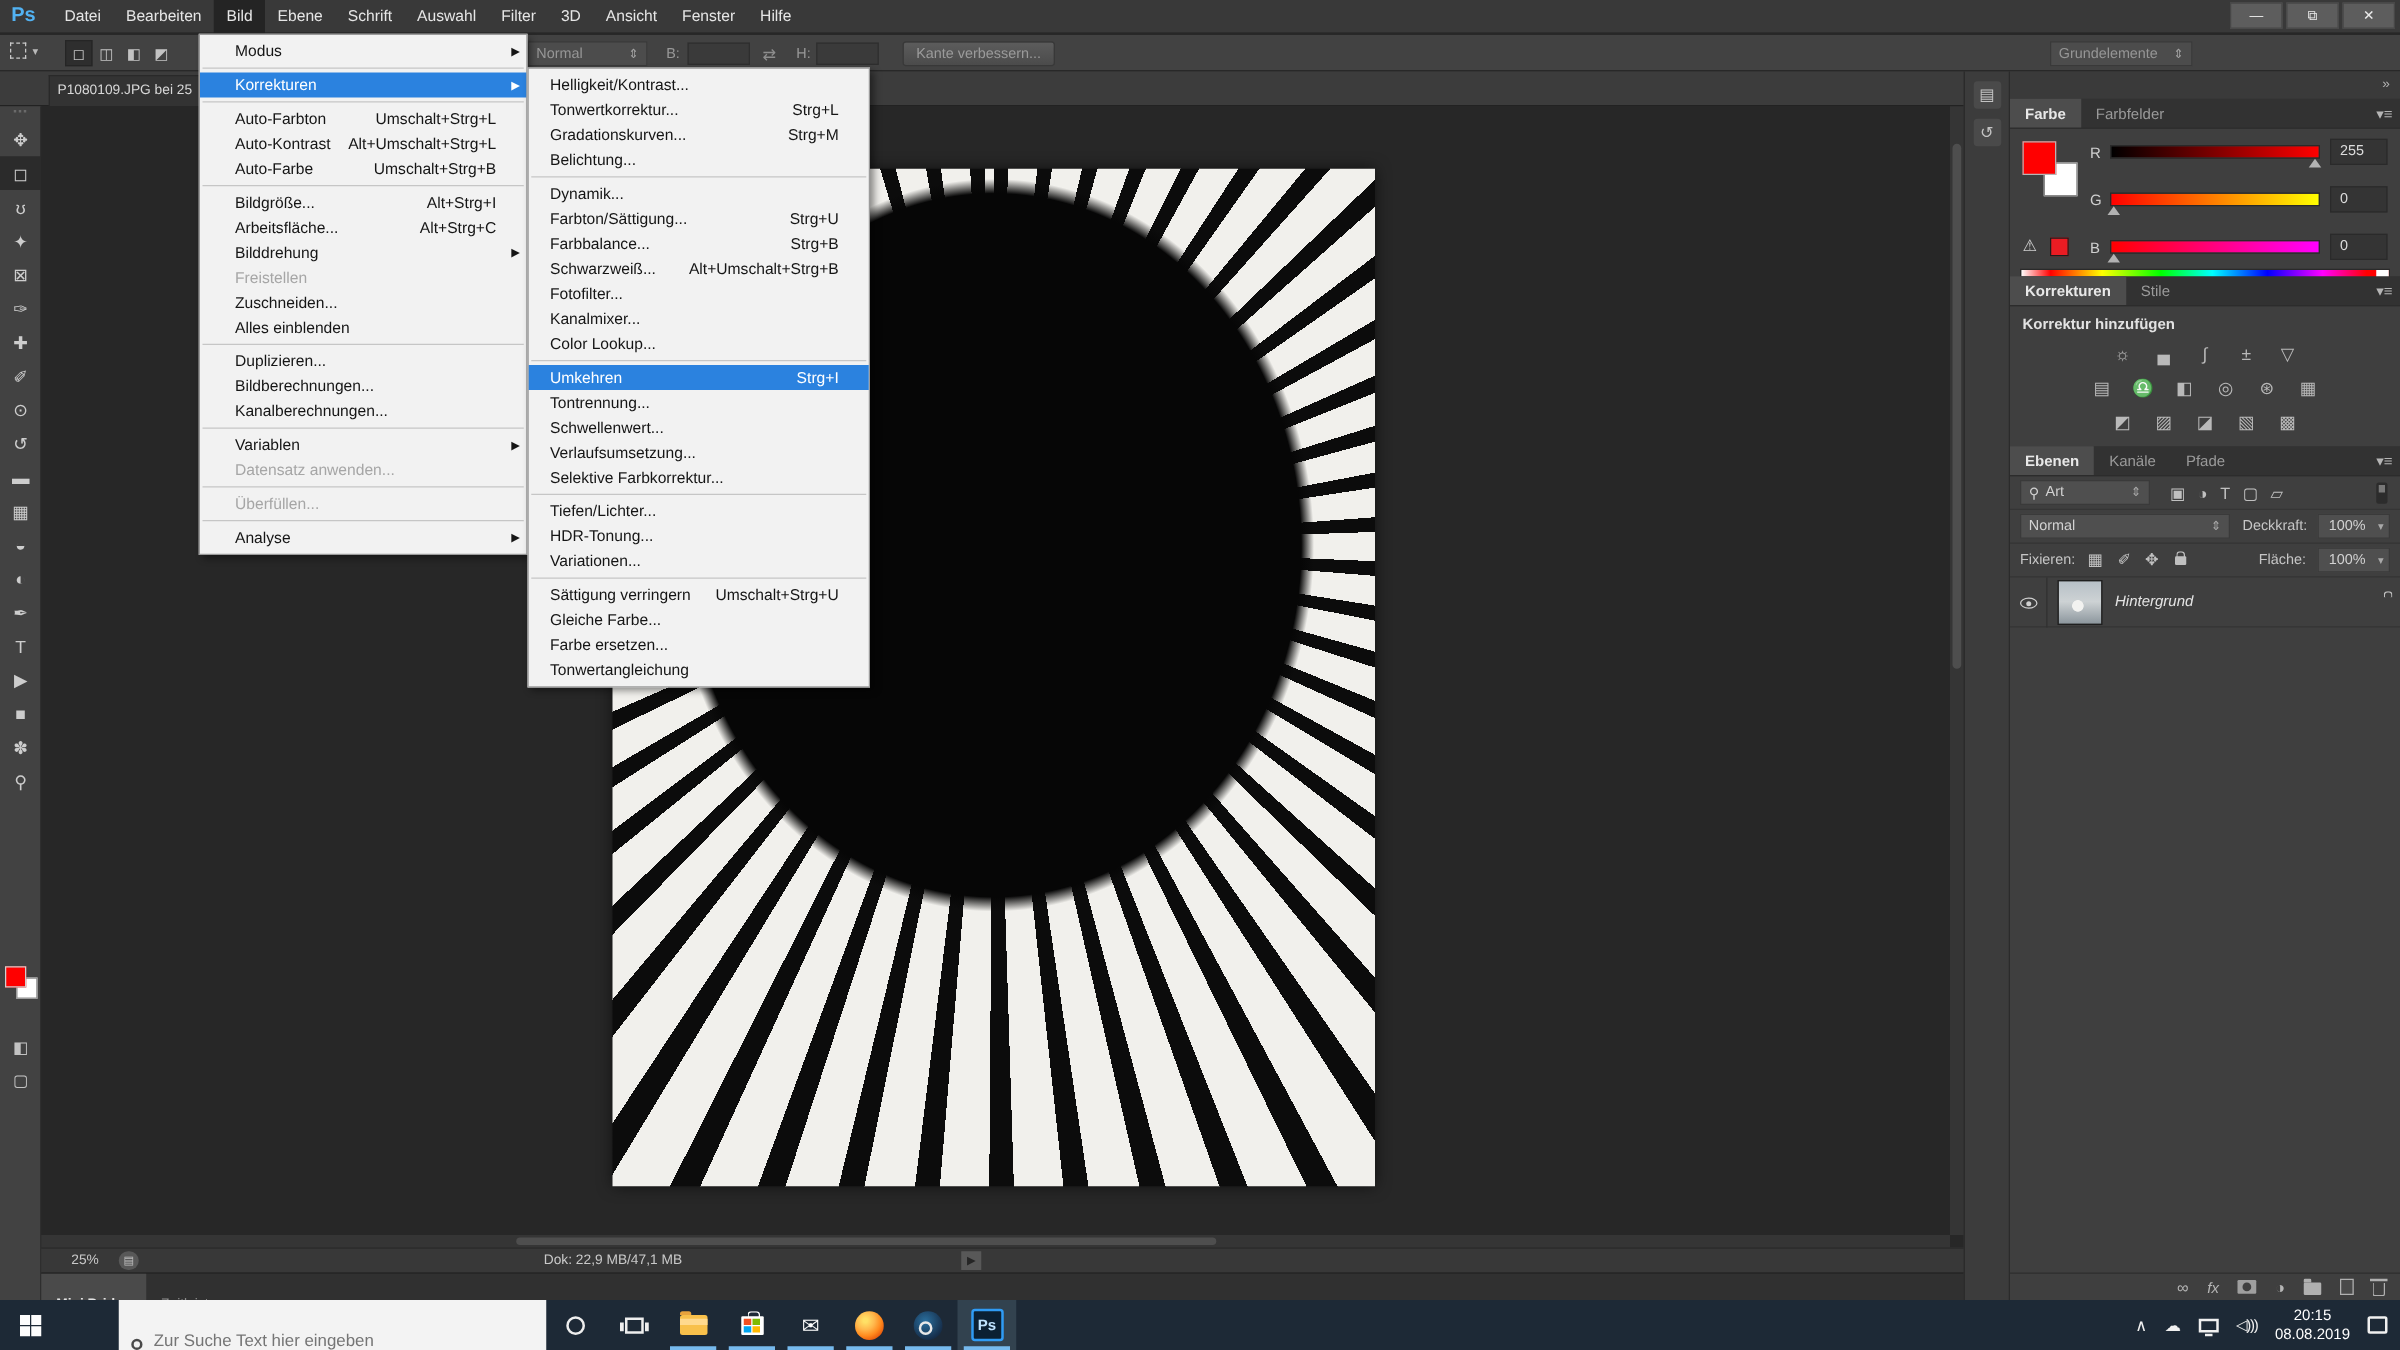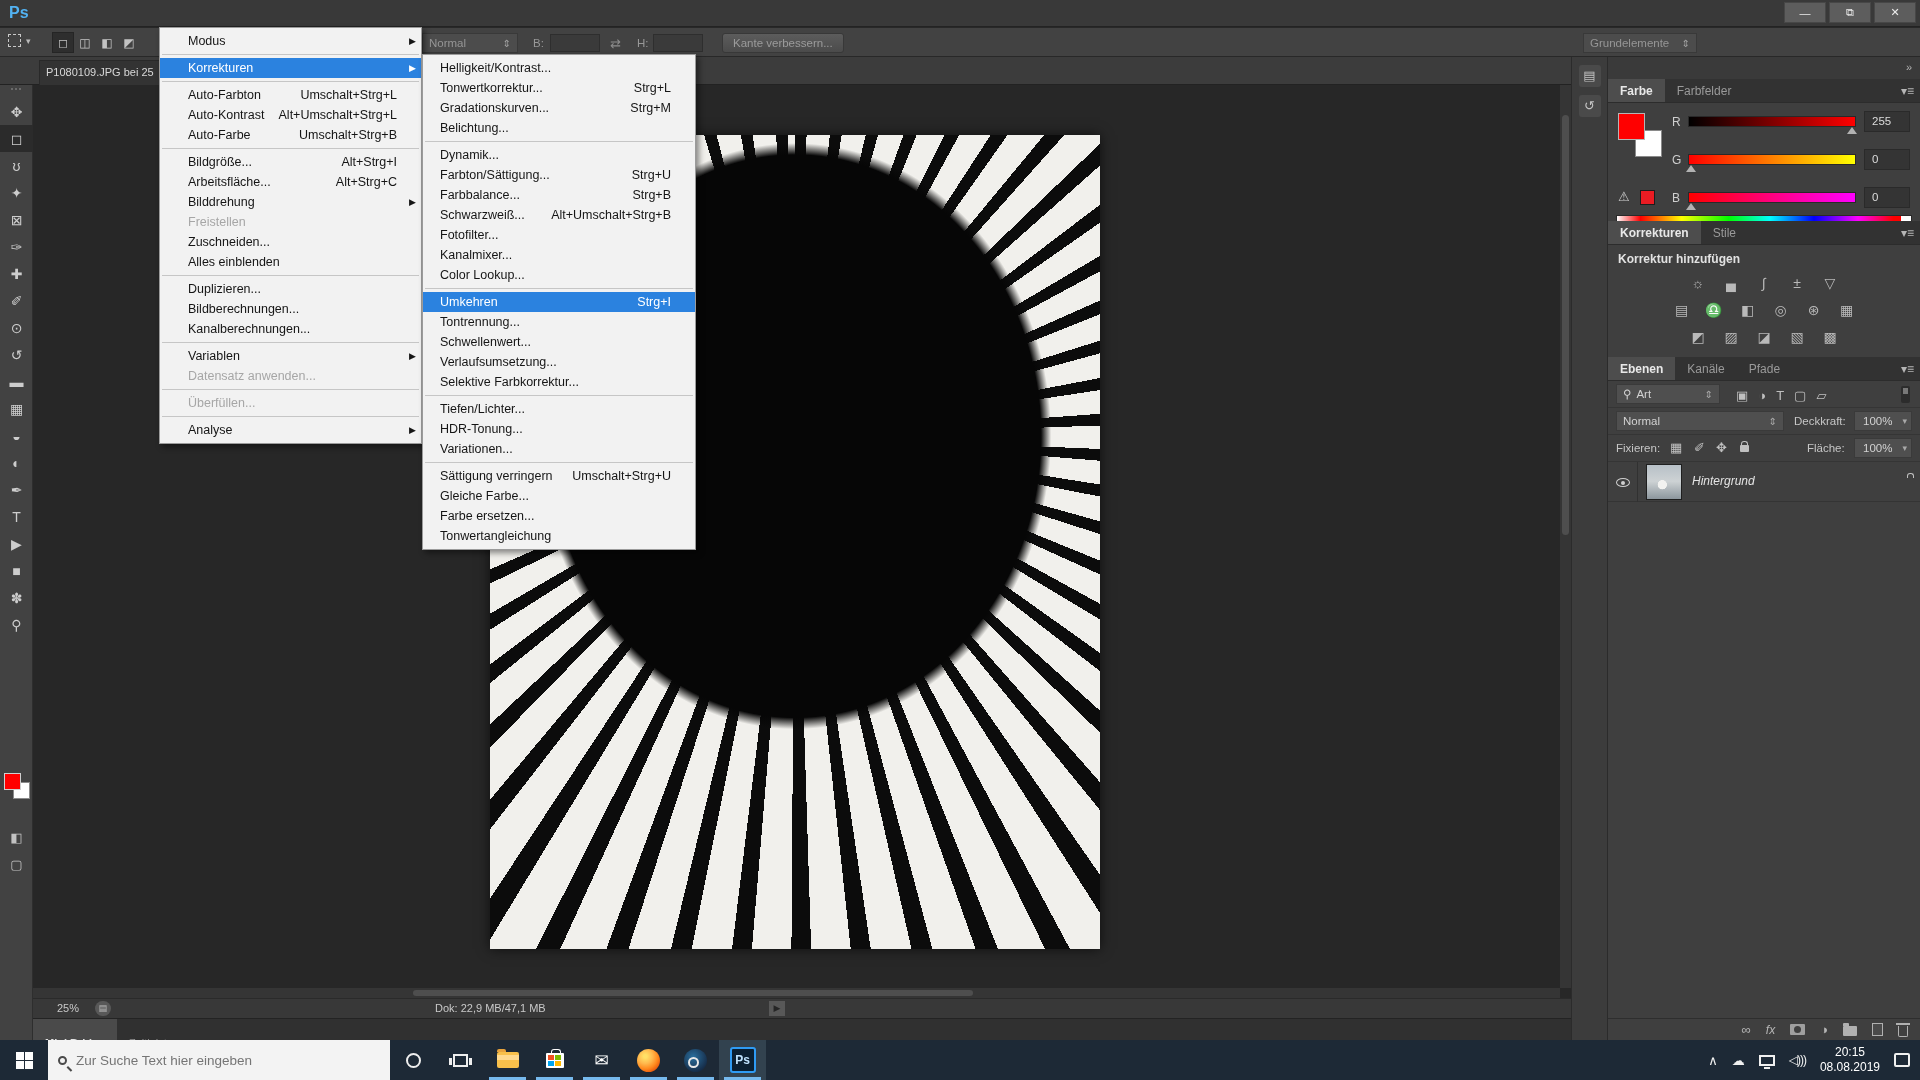--- a/index.html
+++ b/index.html
@@ -31,21 +31,21 @@
   .ob-select { position:absolute; top:5px; height:20px; background:#4c4c4c; border:1px solid #393939;
     color:#969696; font-size:11.5px; display:flex; align-items:center; padding:0 6px; }
   .ob-select .updown { margin-left:auto; color:#a2a2a2; font-size:10px; }
   .ob-label { position:absolute; top:9px; color:#989898; font-size:11.5px; }
   .ob-field { position:absolute; top:6px; width:50px; height:18px; background:#3a3a3a;
     border:1px solid #2e2e2e; }
   .swap-icon { position:absolute; left:610px; top:8px; color:#8d8d8d; font-size:13px; }
   .refine-btn { position:absolute; left:722px; top:5px; height:20px; padding:0 10px;
     background:linear-gradient(#5c5c5c,#4b4b4b); border:1px solid #383838; border-radius:3px;
     color:#9b9b9b; font-size:11.5px; line-height:18px; }
-  .workspace { left:1583px; width:114px; }
+  .workspace { left:1640px; width:114px; }
 
   
   .tabbar { position:absolute; left:0; top:57px; width:1571px; height:28px; background:#3c3c3c;
     border-bottom:1px solid #222; }
   .doc-tab { position:absolute; left:39px; top:3px; width:124px; height:25px; background:#333;
     border:1px solid #292929; border-bottom:none; color:#d8d8d8; font-size:11px; line-height:23px;
     padding:0 6px; white-space:nowrap; overflow:hidden; }
 
   
   .toolbar { position:absolute; left:0; top:85px; width:33px; height:955px; background:#424242;
@@ -194,21 +194,21 @@
   .mi.sep { margin-bottom:7px; }
   .mi.sep::after { content:""; position:absolute; left:2px; right:2px; bottom:-4px;
     border-top:1px solid #c6c6c6; }
 
   
   .taskbar { position:absolute; left:0; top:1040px; width:1920px; height:40px; background:#1d2936;
     display:flex; align-items:stretch; z-index:50; }
   .start-btn { width:48px; display:flex; align-items:center; justify-content:center; }
   .win-logo { width:17px; height:17px; display:grid; grid-template-columns:8px 8px; grid-gap:1px; }
   .win-logo i { background:#fdfdfd; }
-  .search-box { width:342px; background:#f3f3f3; display:flex; align-items:center; padding:0 10px; gap:9px; }
+  .search-box { width:342px; background:#f3f3f3; display:flex; align-items:flex-end; padding:0 10px; gap:9px;margin-left:47px; }
   .mag { width:9px; height:9px; border:2px solid #4a4a4a; border-radius:50%; position:relative; }
   .mag::after { content:""; position:absolute; left:8px; top:8px; width:6px; height:2px;
     background:#4a4a4a; transform:rotate(45deg); transform-origin:0 0; }
   .search-box input { border:none; outline:none; background:transparent; font-size:13.5px;
     color:#222; width:280px; font-family:"Liberation Sans",sans-serif; }
   .tb-app { width:47px; position:relative; display:flex; align-items:center; justify-content:center; }
   .tb-app.running::after { content:""; position:absolute; bottom:0; left:5px; right:5px; height:3px;
     background:#76b9ed; }
   .tb-app.active-app { background:#32424f; }
   .circle-ring { width:15px; height:15px; border:2px solid #eee; border-radius:50%; }
@@ -243,20 +243,34 @@
   .clock { color:#fff; font-size:12px; text-align:center; line-height:15px; }
   .action-center { width:16px; height:14px; border:2px solid #f0f0f0; border-radius:2px; }
 </style>
 </head>
 <body>
 
 <div id="app">
 
   <div class="titlebar">
     <span class="ps-logo">Ps</span>
+    <div class="menubar">
+
+    <div class="mb-item">Datei</div>
+        <div class="mb-item">Bearbeiten</div>
+        <div class="mb-item active">Bild</div>
+        <div class="mb-item">Ebene</div>
+        <div class="mb-item">Schrift</div>
+        <div class="mb-item">Auswahl</div>
+        <div class="mb-item">Filter</div>
+        <div class="mb-item">3D</div>
+        <div class="mb-item">Ansicht</div>
+        <div class="mb-item">Fenster</div>
+        <div class="mb-item">Hilfe</div>
+      </div>
     <div class="win-controls">
       <div class="win-btn">—</div>
       <div class="win-btn">⧉</div>
       <div class="win-btn">✕</div>
     </div>
   </div>
 
   <div class="optionsbar">
     <div class="tool-preset">
       <span class="dash-square"></span>

